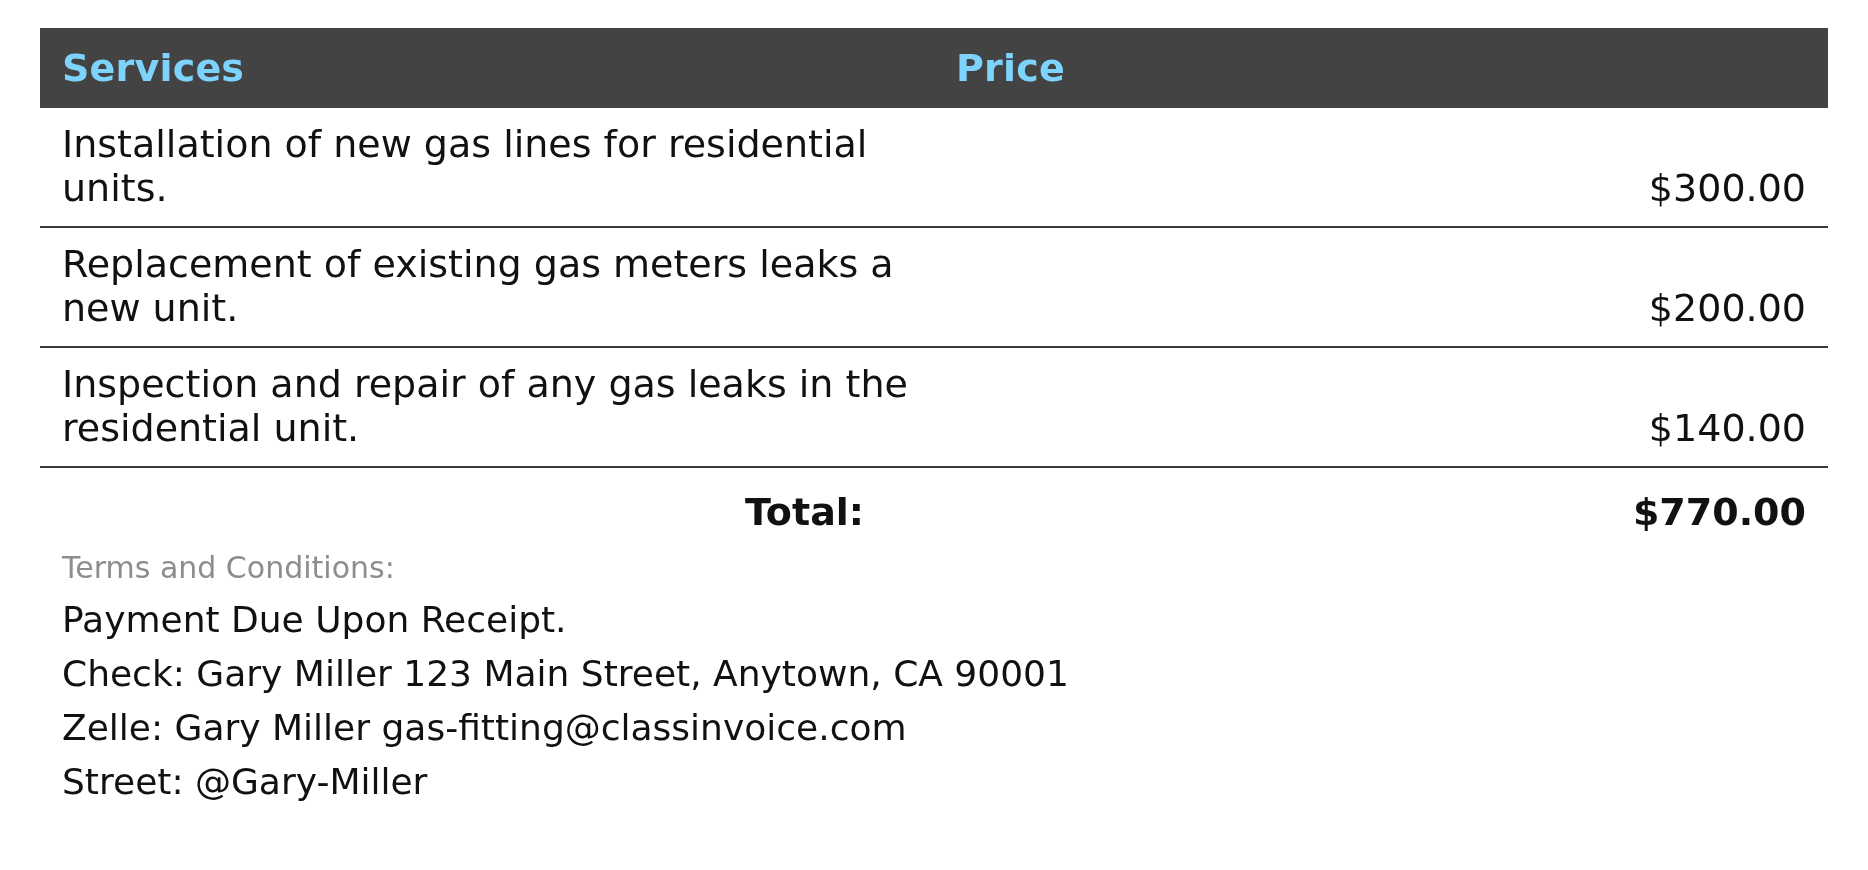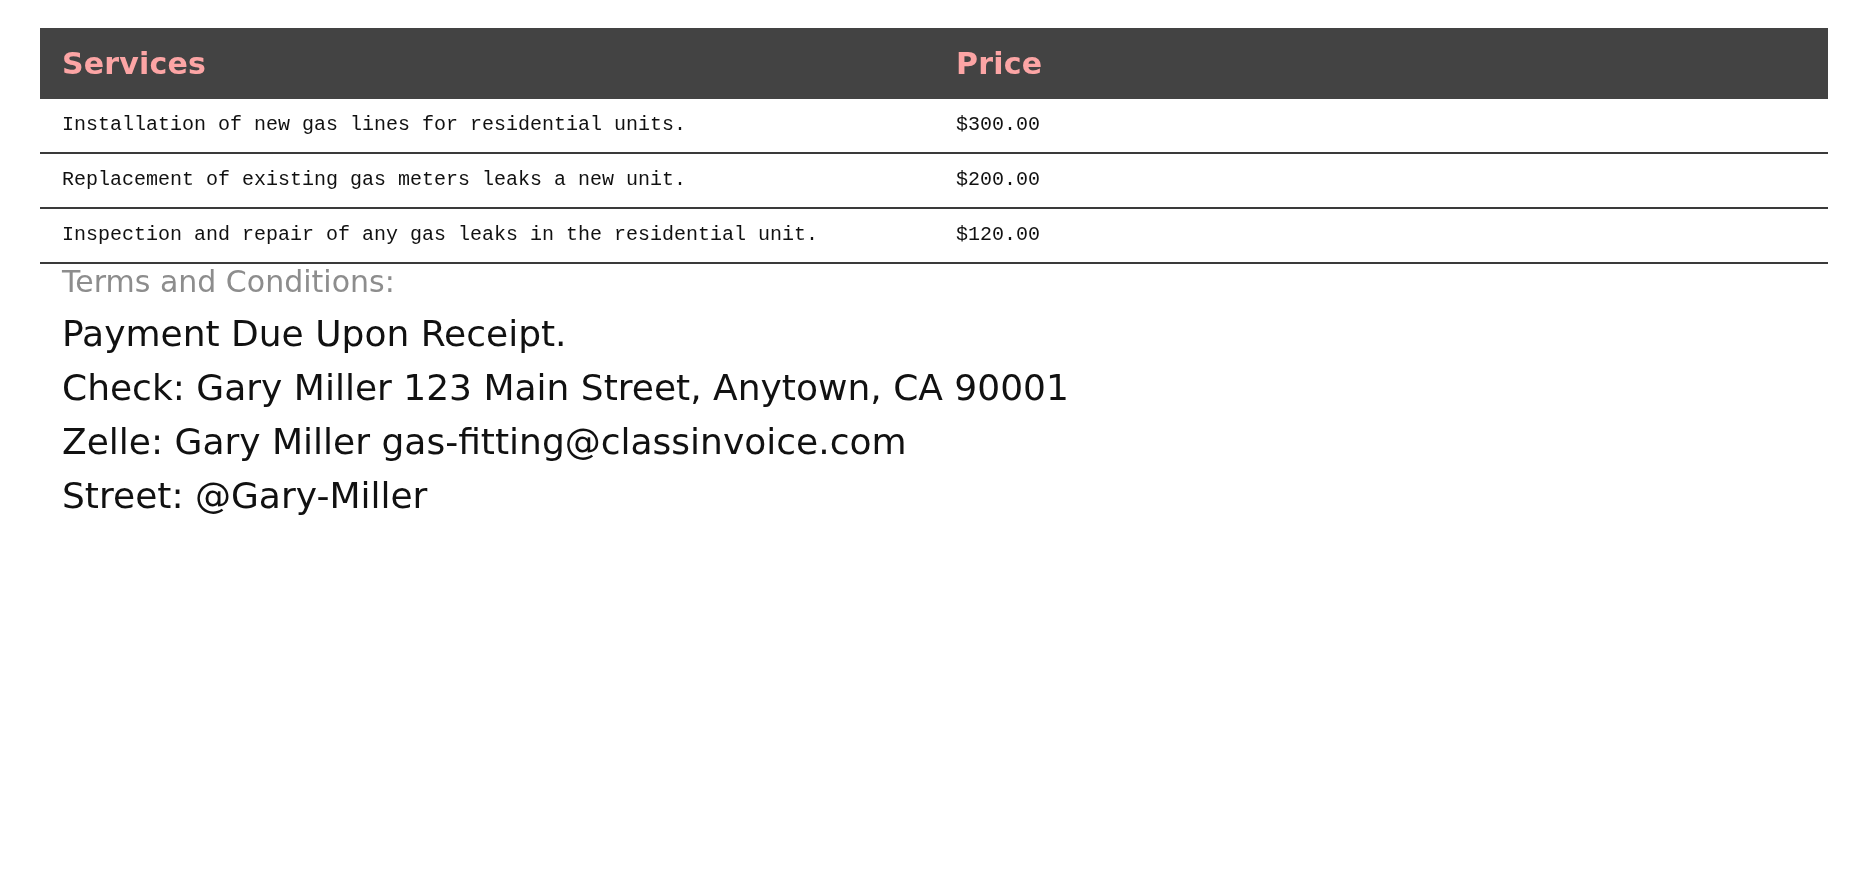--- a/index.html
+++ b/index.html
@@ -21,42 +21,41 @@
   }
 
   table.services {
     width: 100%;
     border-collapse: collapse;
     table-layout: fixed;
   }
 
   table.services thead th {
     background: #434343;
-    color: #fca5a5;
-    font-size: 30px;
+    color: #7dd3fc;
+    font-size: 38px;
     font-weight: bold;
     padding: 18px 22px;
     text-align: left;
     letter-spacing: 0.2px;
   }
   table.services thead th.price-col {
     text-align: left;
   }
 
   table.services tbody td {
-    font-size: 20px;
+    font-size: 38px;
     font-weight: normal;
     padding: 14px 22px 16px 22px;
     border-bottom: 2px solid #3a3a3a;
     vertical-align: bottom;
     color: #111111;
-    font-family: Liberation Mono, monospace;
   }
   table.services tbody td.price-cell {
-    text-align: left;
+    text-align: right;
     white-space: nowrap;
   }
 
   table.services tbody tr.total-row td {
     border-bottom: none;
     font-weight: bold;
     padding-top: 22px;
   }
   table.services tbody tr.total-row td.total-label {
     text-align: right;
@@ -93,21 +92,25 @@
       <tr>
         <td class="service-cell">Installation of new gas lines for residential units.</td>
         <td class="price-cell">$300.00</td>
       </tr>
       <tr>
         <td class="service-cell">Replacement of existing gas meters leaks a new unit.</td>
         <td class="price-cell">$200.00</td>
       </tr>
       <tr>
         <td class="service-cell">Inspection and repair of any gas leaks in the residential unit.</td>
-        <td class="price-cell">$120.00</td>
+        <td class="price-cell">$140.00</td>
+      </tr>
+      <tr class="total-row">
+        <td class="total-label">Total:</td>
+        <td class="price-cell">$770.00</td>
       </tr>
     </tbody>
   </table>
 
   <div class="terms">
     <div class="terms-title">Terms and Conditions:</div>
     <div class="terms-line">Payment Due Upon Receipt.</div>
     <div class="terms-line">Check: Gary Miller 123 Main Street, Anytown, CA 90001</div>
     <div class="terms-line">Zelle: Gary Miller gas-fitting@classinvoice.com</div>
     <div class="terms-line">Street: @Gary-Miller</div>

